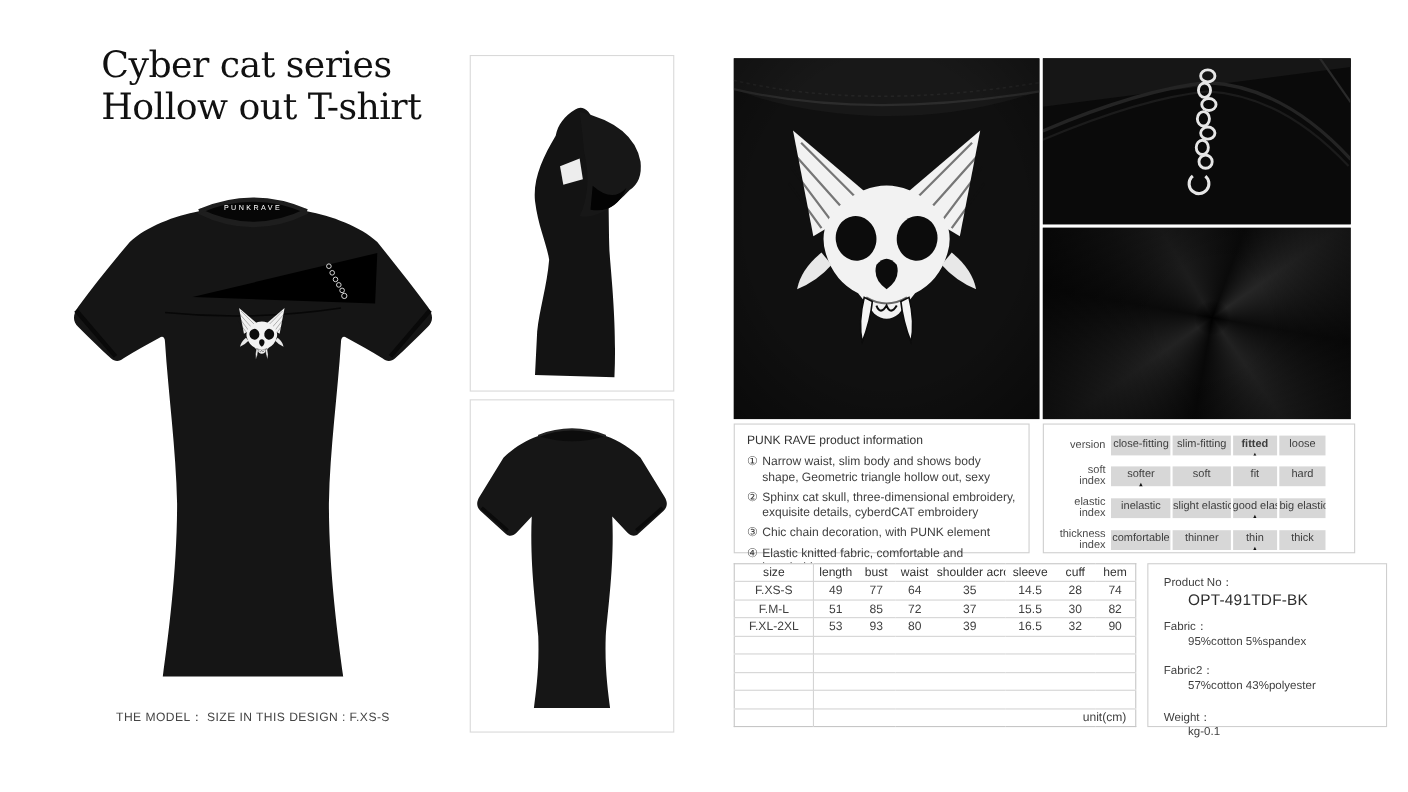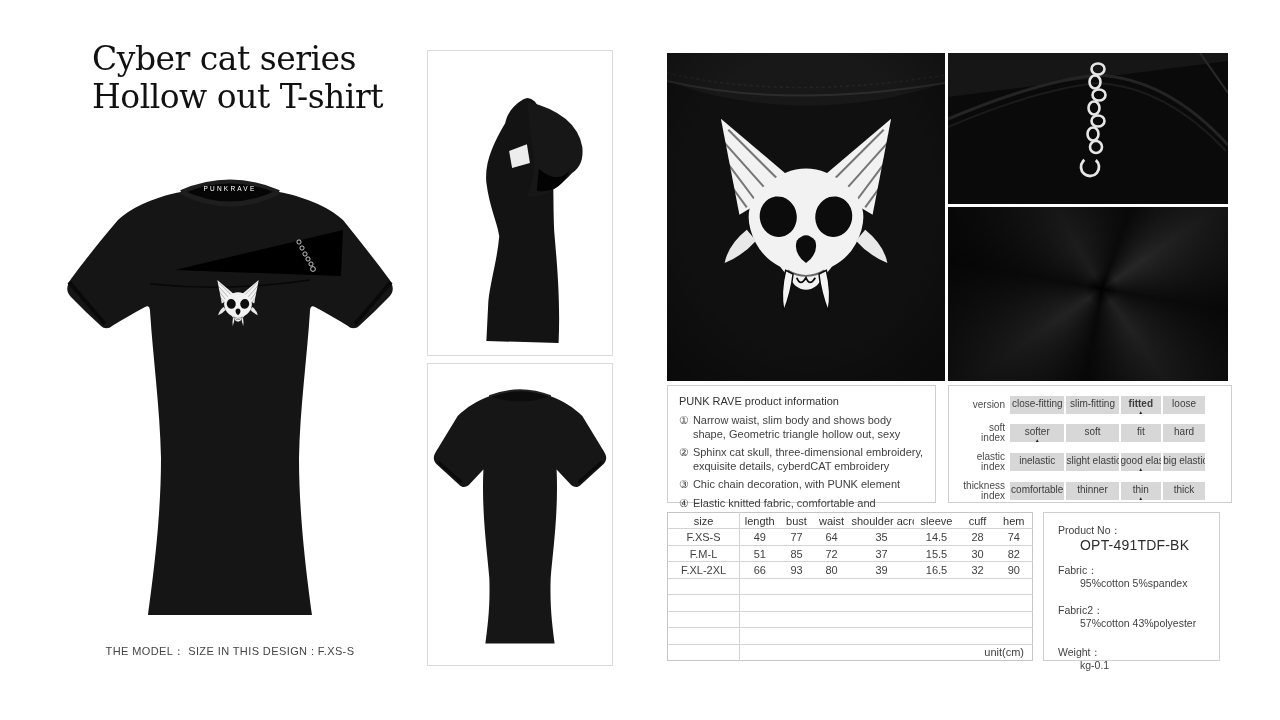--- a/index.html
+++ b/index.html
@@ -56,21 +56,21 @@
               border-collapse:collapse;table-layout:fixed;background:#fff;
               border:1px solid #c6c6c6;}
   .size-table td{border-bottom:1px solid #d4d4d4;font-size:11px;color:#3f3f3f;
                  text-align:center;height:15px;padding:0 2px;overflow:hidden;white-space:nowrap;}
   .size-table td:first-child{border-right:1px solid #d4d4d4;}
   .size-table tr.hdr td{color:#333;}
   .size-table tr:last-child td{border-bottom:none;}
   .size-table td.unit{text-align:right;padding-right:8px;}
 
   
-  .product-box{position:absolute;left:1043px;top:512px;width:177px;height:149px;
+  .product-box{position:absolute;left:1043px;top:512px;width:218px;height:149px;
                border:1px solid #cfcfcf;box-sizing:border-box;padding:11px 6px 0 14px;}
   .pb-label{font-size:10.5px;color:#3f3f3f;line-height:13px;}
   .pb-value{font-size:10.5px;color:#3f3f3f;line-height:13px;margin-left:22px;}
   .pb-group{margin-bottom:14px;}
   .pb-group.g1{margin-bottom:10px;}
   .pb-group.g3{margin-bottom:16px;}
   .pb-value.big{font-size:14px;color:#2d2d2d;letter-spacing:0.2px;line-height:17px;}
 </style>
 </head>
 <body>
@@ -281,21 +281,21 @@
           <td>51</td>
           <td>85</td>
           <td>72</td>
           <td>37</td>
           <td>15.5</td>
           <td>30</td>
           <td>82</td>
         </tr>
         <tr>
           <td>F.XL-2XL</td>
-          <td>66</td>
+          <td>53</td>
           <td>93</td>
           <td>80</td>
           <td>39</td>
           <td>16.5</td>
           <td>32</td>
           <td>90</td>
         </tr>
         <tr>
           <td>&nbsp;</td>
           <td colspan="7">&nbsp;</td>

